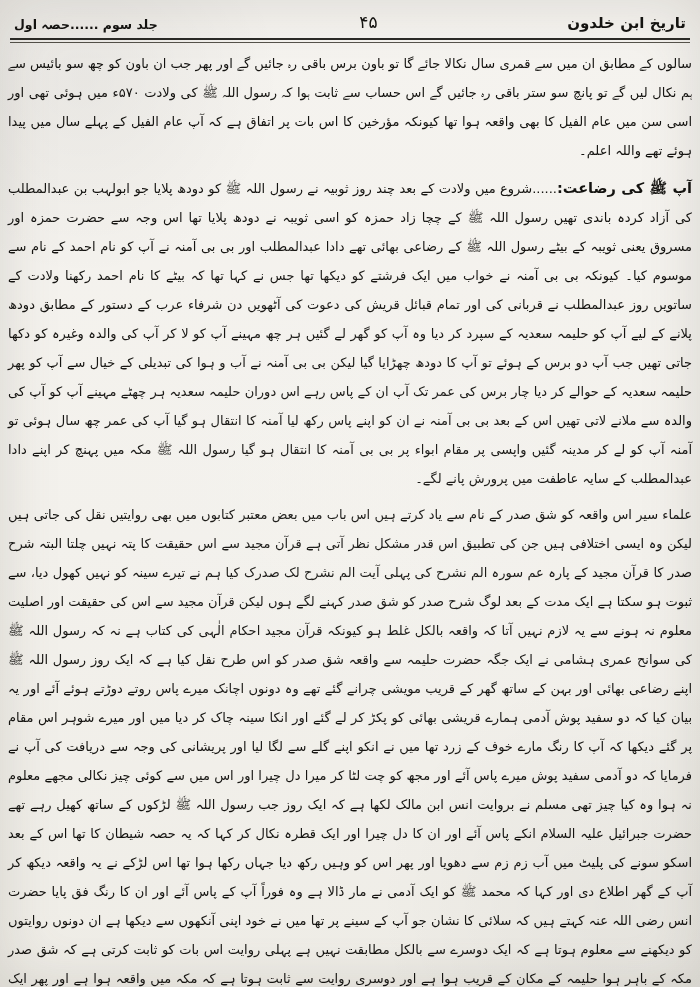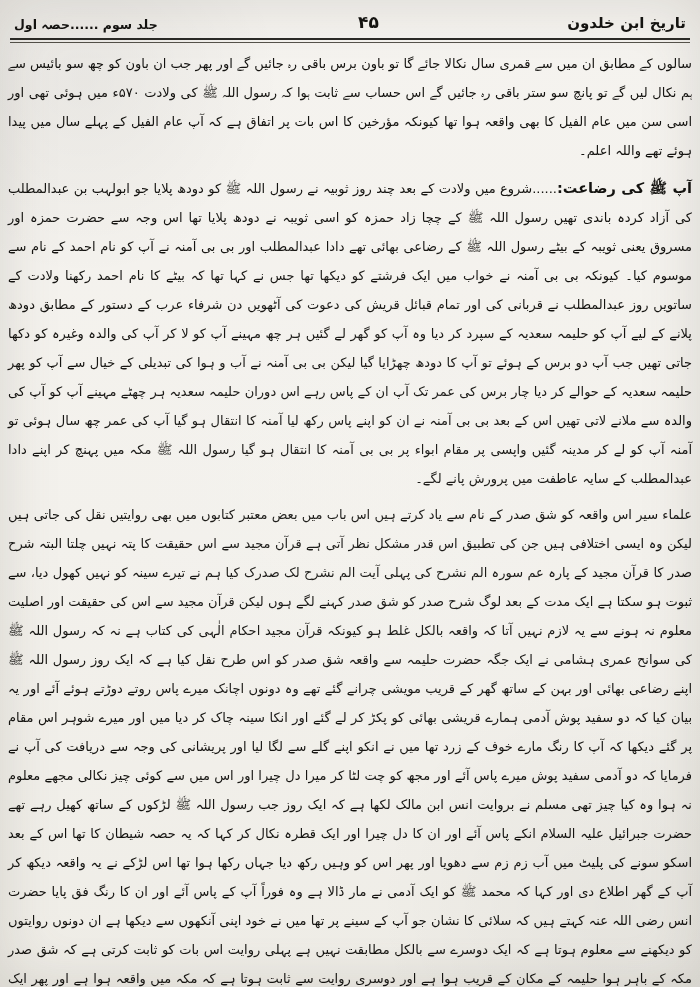--- a/index.html
+++ b/index.html
@@ -27,21 +27,21 @@
   }
   .header{
     display:flex;align-items:flex-end;justify-content:space-between;
     padding:12px 14px 4px 14px;
     direction:rtl;
   }
   .header .book-title{
     font-weight:bold;font-size:15px;letter-spacing:0;
   }
   .header .page-num{
-    font-weight:bold;font-size:17px;
+    font-weight:normal;font-size:17px;
     transform:translateX(6px);
   }
   .header .volume{
     font-size:12.5px;font-weight:bold;
   }
   .rule{
     margin:2px 10px 0 10px;
     border-top:2px solid #2b2a26;
     border-bottom:1px solid #55524a;
     height:2px;

